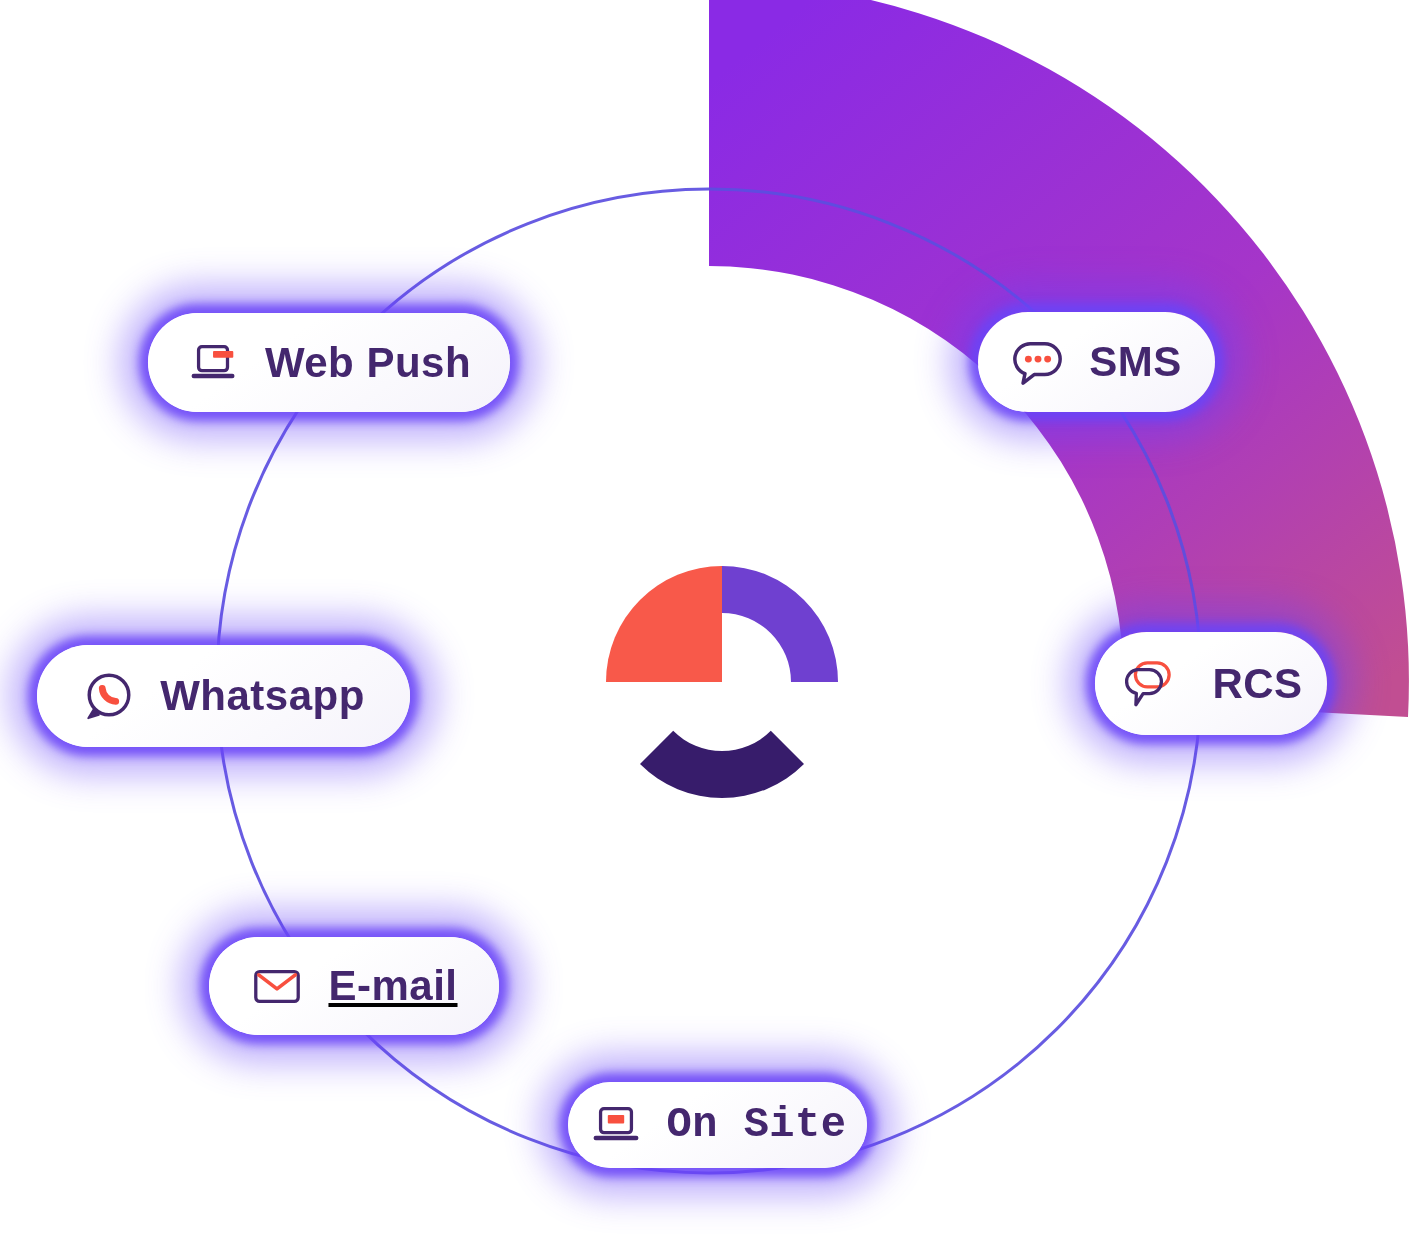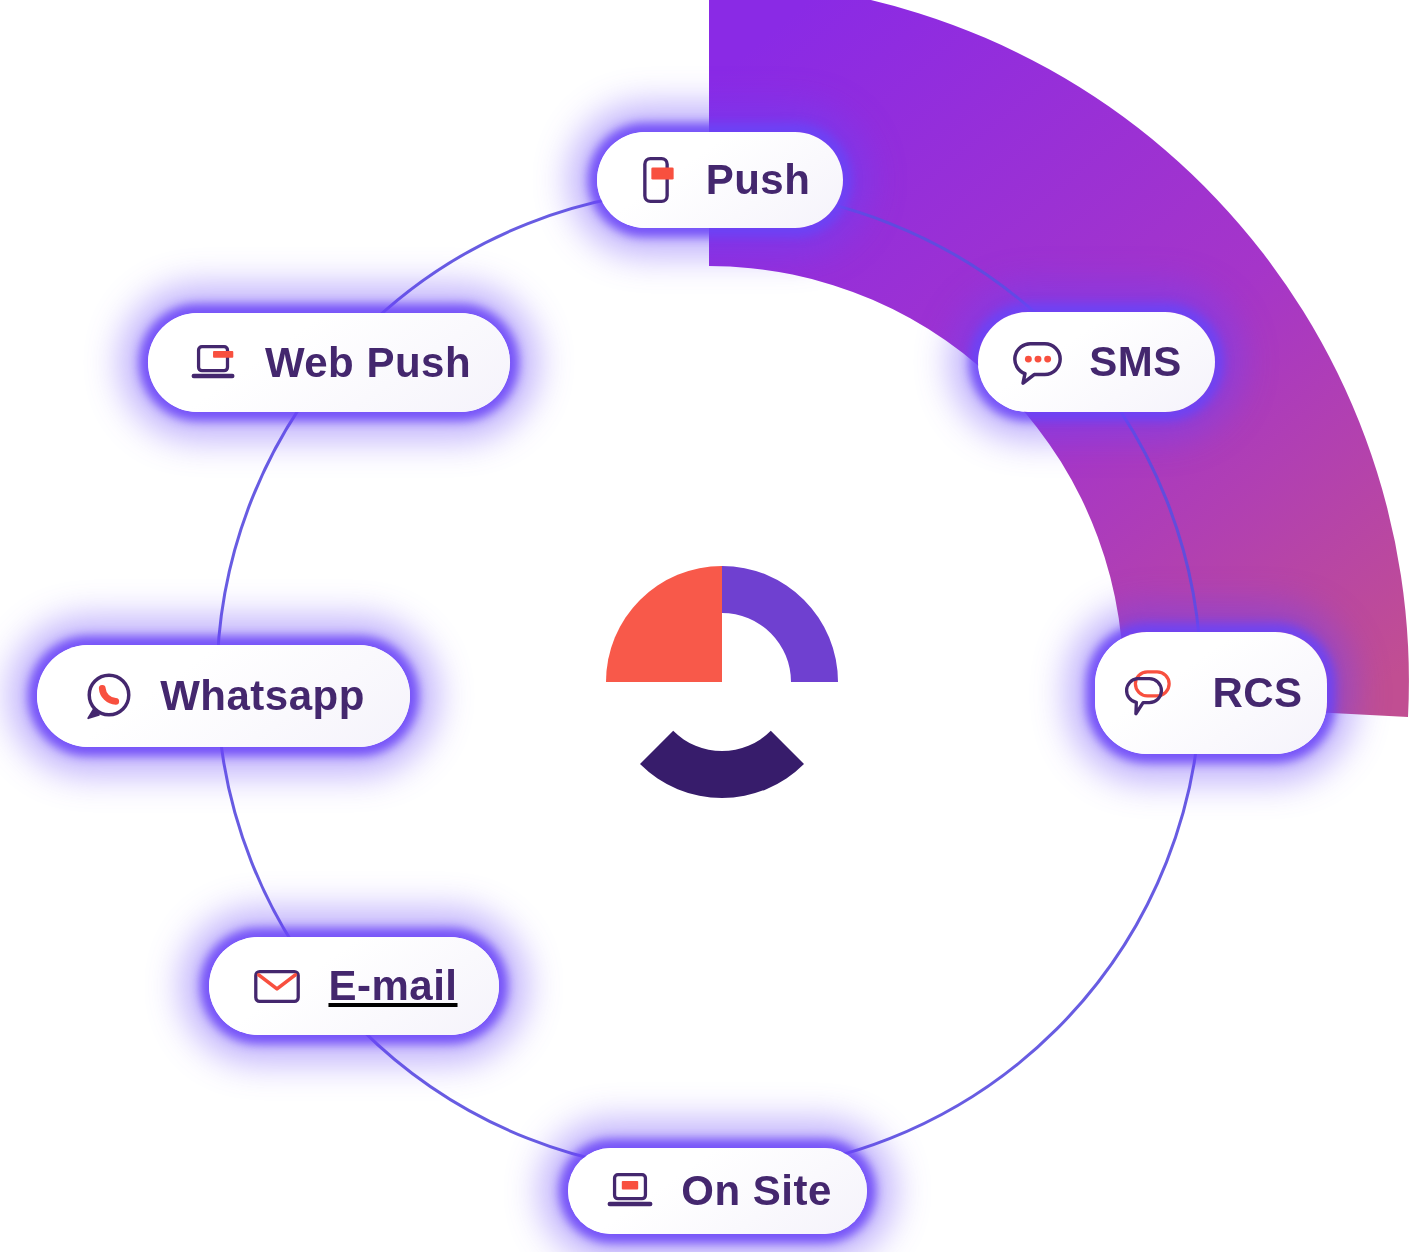--- a/index.html
+++ b/index.html
@@ -20,24 +20,24 @@
     font-size:42px;font-weight:600;color:#44276E;letter-spacing:.5px;
     white-space:nowrap;line-height:1;
   }
   .pill .icon{display:block;line-height:0;}
   .pill .icon svg{display:block;}
   
   .pill-push    {left:597px; top:132px;  width:246px; height:96px;}
   .pill-sms     {left:978px; top:312px;  width:237px; height:100px;}
   .pill-webpush {left:148px; top:313px;  width:362px; height:99px;}
   .pill-whatsapp{left:37px;  top:633px;  width:373px; height:102px;margin-top:12px;}
-  .pill-rcs     {left:1095px;top:632px;  width:232px; height:122px;gap:39px;}
+  .pill-rcs     {left:1095px;top:632px;  width:232px; height:103px;gap:39px;}
   .pill-email   {left:209px; top:937px;  width:290px; height:98px;text-decoration:underline;}
   .pill-inapp   {left:948px; top:937px;  width:294px; height:100px;}
-  .pill-onsite  {left:568px; top:1148px; width:299px; height:86px;}
+  .pill-onsite  {left:568px; top:1082px; width:299px; height:86px;font-family:Liberation Mono, monospace;}
 </style>
 </head>
 <body>
 
 <div class="stage">
 
   <svg class="bg-layer" width="1416" height="1252" viewBox="0 0 1416 1252" xmlns="http://www.w3.org/2000/svg">
     <defs>
       <linearGradient id="bandGrad" gradientUnits="userSpaceOnUse" x1="760" y1="40" x2="1330" y2="730">
         <stop offset="0" stop-color="#8A2AE5"></stop>
@@ -50,29 +50,20 @@
 
     <circle cx="709" cy="681" r="492" fill="none" stroke="#5B4EE0" stroke-width="3" opacity="0.92"></circle>
 
     <g>
       <path d="M 722 682 L 722 566 A 116 116 0 0 0 606 682 Z" fill="#F8594A"></path>
       <path d="M 838 682 A 116 116 0 0 0 722 566 L 722 613 A 69 69 0 0 1 791 682 Z" fill="#6F40D0"></path>
       <path d="M 640 764 A 116 116 0 0 0 804 764 L 770.8 730.8 A 69 69 0 0 1 673.2 730.8 Z" fill="#371C6B"></path>
     </g>
   </svg>
 
-  <div class="pill pill-push">
-    <span class="icon">
-      <svg width="52" height="52" viewBox="0 0 56 56" fill="none">
-        <rect x="16" y="5" width="24" height="46" rx="6" stroke="#44276E" stroke-width="3.6"></rect>
-        <rect x="23" y="14.5" width="24" height="13" rx="1.5" fill="#F8503F"></rect>
-      </svg>
-    </span>
-    <span class="label">Push</span>
-  </div>
 
   <div class="pill pill-sms">
     <span class="icon">
       <svg width="54" height="54" viewBox="0 0 56 56" fill="none">
         <path d="M 21 9 H 35 A 16 16 0 0 1 35 41 H 24 L 12.5 50 L 14.5 40 A 16 16 0 0 1 21 9 Z" stroke="#44276E" stroke-width="3.6" stroke-linejoin="round"></path>
         <circle cx="18" cy="25" r="3.6" fill="#F8503F"></circle>
         <circle cx="28" cy="25" r="3.6" fill="#F8503F"></circle>
         <circle cx="38" cy="25" r="3.6" fill="#F8503F"></circle>
       </svg>
     </span>

